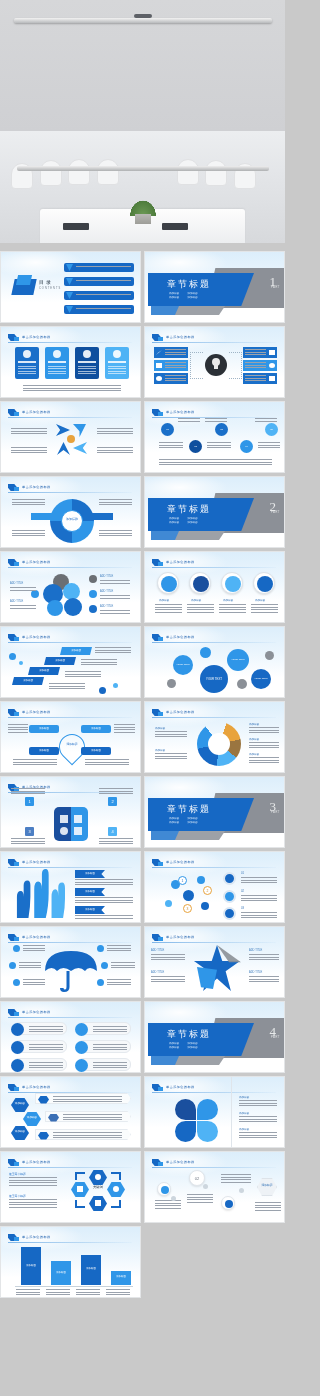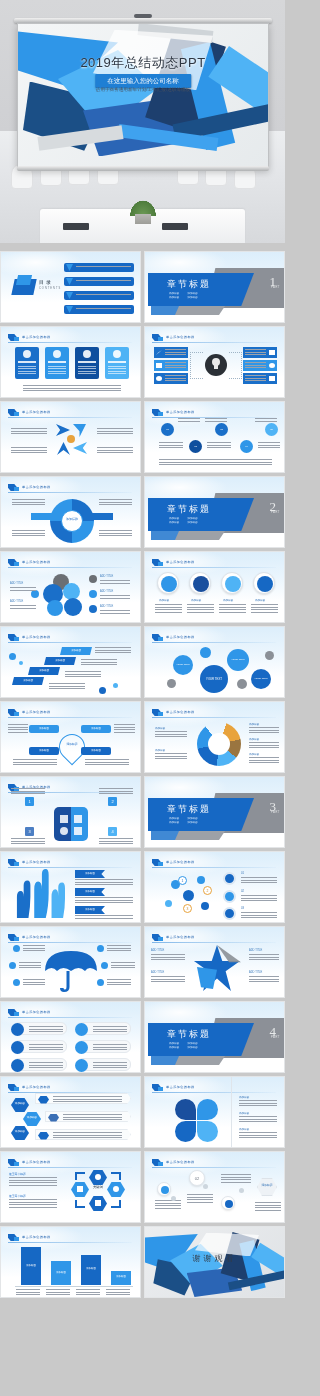--- a/index.html
+++ b/index.html
@@ -112,41 +112,20 @@
     <div class="table"></div>
     <div class="lap" style="left:22%; top:82%; width:26px; height:7px;"></div>
     <div class="lap" style="left:57%; top:82%; width:26px; height:7px;"></div>
     <div class="plant">
       <div class="leaf"></div>
         <div class="pot"></div>
     </div>
   </div>
 
   <div class="rail"></div>
-  <div class="screen">
-    <div class="cover">
-
-      <div class="shard" style="left:-6%; top:4%;  width:46%; height:40%; background:#2f96e8; clip-path:polygon(0 0,100% 22%,58% 100%,0 62%);"></div>
-      <div class="shard" style="left:2%;  top:40%; width:34%; height:48%; background:#1b4f86; clip-path:polygon(8% 0,100% 28%,72% 100%,0 70%);"></div>
-      <div class="shard" style="left:16%; top:18%; width:40%; height:56%; background:#4fb3f5; clip-path:polygon(0 36%,60% 0,100% 48%,44% 100%);"></div>
-      <div class="shard" style="left:26%; top:52%; width:40%; height:40%; background:#2b65b5; clip-path:polygon(0 20%,82% 0,100% 76%,16% 100%);"></div>
-      <div class="shard" style="left:56%; top:8%;  width:22%; height:64%; background:#1d3f6e; transform:rotate(18deg);"></div>
-      <div class="shard" style="left:70%; top:14%; width:12%; height:72%; background:#2f96e8; transform:rotate(-14deg);"></div>
-      <div class="shard" style="left:78%; top:26%; width:26%; height:26%; background:#4fb3f5; transform:rotate(34deg);"></div>
-      <div class="shard" style="left:62%; top:62%; width:44%; height:12%; background:#1b4f86; transform:rotate(-12deg);"></div>
-      <div class="shard" style="left:40%; top:74%; width:40%; height:9%;  background:#3fa2ef; transform:rotate(8deg);"></div>
-      <div class="shard" style="left:8%;  top:74%; width:34%; height:10%; background:#d7dbde; transform:rotate(-8deg);"></div>
-      <div class="shard" style="left:48%; top:2%;  width:30%; height:8%;  background:#cfd4d8; transform:rotate(6deg);"></div>
-      <div class="shard" style="left:30%; top:4%;  width:48%; height:42%; background:rgba(255,255,255,.72); clip-path:polygon(18% 0,100% 10%,86% 100%,0 72%);"></div>
-
-      <div class="cov-title">2019年总结动态PPT</div>
-      <div class="cov-sub">在这里输入您的公司名称</div>
-      <div class="cov-note">适用于商务通用新年计划/工作汇报/述职等模板</div>
-    </div>
-  </div>
   <div class="foot"></div>
 </div>
 
 <div class="grid">
 
   <div class="row">
     <div class="slide">
       <div class="sky"></div>
       <div style="position:absolute;left:12px;top:27px;width:22px;height:16px;background:#1668c4;transform:skewX(-12deg);"></div>
       <div style="position:absolute;left:16px;top:23px;width:14px;height:10px;background:#2f96e8;transform:skewX(-12deg);"></div>
@@ -869,29 +848,17 @@
             <div class="fin" style="position:absolute;left:0;right:0;top:30%;text-align:center;">添加标题</div>
           </div>
       </div>
       <div style="position:absolute;left:14px;top:59px;width:118px;height:1px;background:#c8d2db;"></div>
       <div style="position:absolute;left:15px;top:62px;width:24px;height:7px;" class="txt"></div>
       <div style="position:absolute;left:45px;top:62px;width:24px;height:7px;" class="txt"></div>
       <div style="position:absolute;left:75px;top:62px;width:24px;height:7px;" class="txt"></div>
       <div style="position:absolute;left:105px;top:62px;width:24px;height:7px;" class="txt"></div>
     </div>
 
-    <div class="slide last">
-      <div class="shard" style="left:-4%; top:10%; width:42%; height:54%; background:#2f96e8; clip-path:polygon(0 10%,100% 0,56% 100%,0 70%);"></div>
-      <div class="shard" style="left:6%;  top:46%; width:32%; height:52%; background:#1b4f86; clip-path:polygon(10% 0,100% 24%,70% 100%,0 66%);"></div>
-      <div class="shard" style="left:18%; top:24%; width:38%; height:60%; background:#4fb3f5; clip-path:polygon(0 40%,58% 0,100% 52%,42% 100%);"></div>
-      <div class="shard" style="left:30%; top:58%; width:40%; height:42%; background:#2b65b5; clip-path:polygon(0 18%,84% 0,100% 78%,14% 100%);"></div>
-      <div class="shard" style="left:58%; top:12%; width:20%; height:62%; background:#1d3f6e; transform:rotate(16deg);"></div>
-      <div class="shard" style="left:72%; top:20%; width:11%; height:70%; background:#2f96e8; transform:rotate(-14deg);"></div>
-      <div class="shard" style="left:78%; top:34%; width:26%; height:24%; background:#4fb3f5; transform:rotate(32deg);"></div>
-      <div class="shard" style="left:60%; top:70%; width:44%; height:11%; background:#1b4f86; transform:rotate(-12deg);"></div>
-      <div class="shard" style="left:36%; top:8%;  width:46%; height:34%; background:rgba(255,255,255,.7); clip-path:polygon(18% 0,100% 10%,86% 100%,0 74%);"></div>
-      <div class="thanks">谢谢观看</div>
-    </div>
   </div>
 
 </div>
 
 <div class="botbar"></div>
 
 </body></html>

